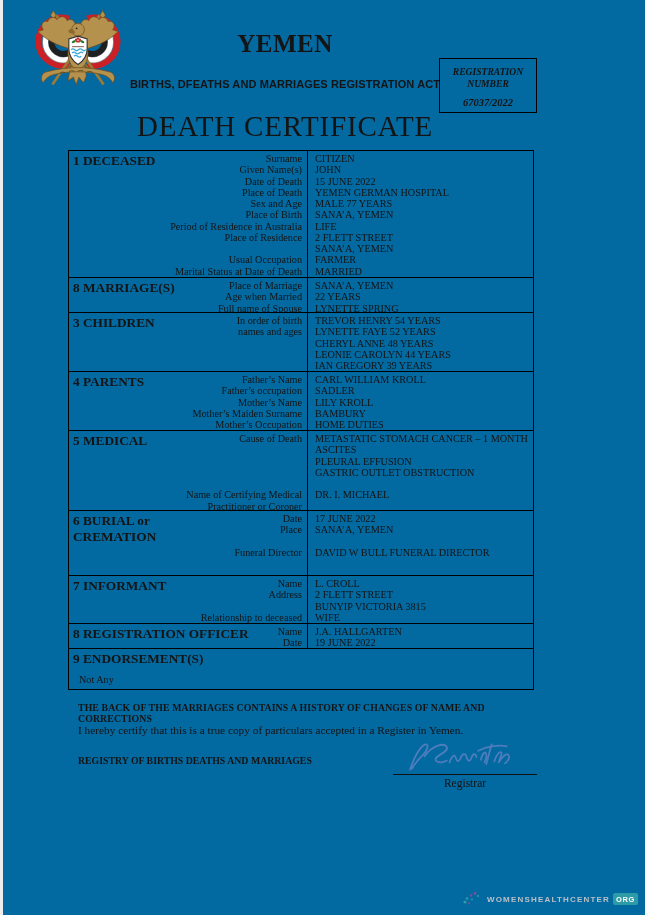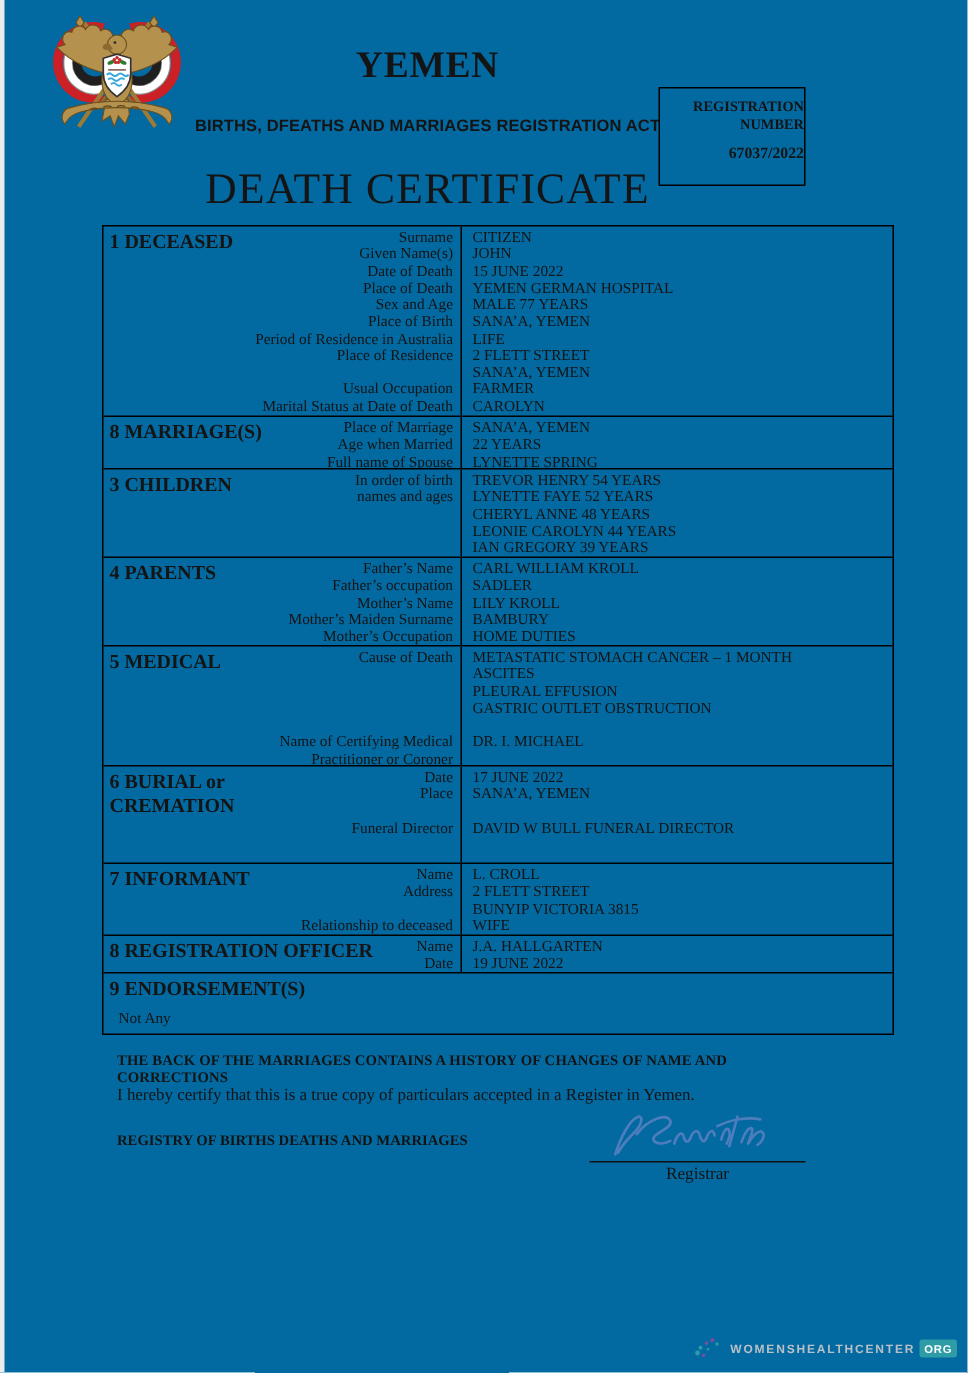--- a/index.html
+++ b/index.html
@@ -10,31 +10,31 @@
   }
   .edge-strip { position:absolute; left:0; top:0; width:3px; height:100%; background:#ececec; }
 
   
   .hdr-center { position:absolute; left:0; width:570px; text-align:center; }
   .t-yemen   { top:30px;  font-size:25px;   font-weight:bold; letter-spacing:.5px; }
   .t-act     { top:78px;  font-family:"Liberation Sans", sans-serif; font-size:11px; font-weight:bold; letter-spacing:.1px; }
   .t-doc     { top:110px; font-size:29px; font-weight:normal; letter-spacing:.8px; }
 
   .reg-box {
-    position:absolute; left:439px; top:58px; width:98px; height:66px;
-    border:1.6px solid #000; text-align:right;
+    position:absolute; left:439px; top:58px; width:98px; height:55px;
+    border:1.6px solid #000; text-align:center;font-style:italic;
   }
   .reg-label  { margin-top:7px; font-size:9.6px; font-weight:bold; line-height:11.5px; }
   .reg-number { margin-top:8px; font-size:10.5px; font-weight:bold; }
 
   .emblem { position:absolute; left:23px; top:6px; width:110px; height:84px; }
 
   
   .cert-table {
-    position:absolute; left:68px; top:150px; width:528px;
+    position:absolute; left:68px; top:150px; width:466px;
     border:1.5px solid #000;
   }
   .sec { display:grid; grid-template-columns:239px 1fr; border-bottom:1px solid #000; overflow:hidden; }
   .sec:last-child { border-bottom:none; }
   .sec-1 { height:127px; } .sec-2 { height:35px; } .sec-3 { height:59px; }
   .sec-4 { height:59px; }  .sec-5 { height:80px; } .sec-6 { height:65px; }
   .sec-7 { height:48px; }  .sec-8 { height:25px; } .sec-9 { height:40px; }
   .cell-left  { position:relative; border-right:1px solid #000; padding:2px 5px 1px 4px; }
   .cell-right { padding:2px 0 1px 7px; }
   .labels { text-align:right; }
@@ -156,21 +156,21 @@
           <div class="val">CITIZEN</div>
           <div class="val">JOHN</div>
           <div class="val">15 JUNE 2022</div>
           <div class="val">YEMEN GERMAN HOSPITAL</div>
           <div class="val">MALE 77 YEARS</div>
           <div class="val">SANA’A, YEMEN</div>
           <div class="val">LIFE</div>
           <div class="val">2 FLETT STREET</div>
           <div class="val">SANA’A, YEMEN</div>
           <div class="val">FARMER</div>
-          <div class="val">CAROLYN</div>
+          <div class="val">MARRIED</div>
         </div>
       </div>
       <div class="sec sec-2">
         <div class="cell-left">
           <div class="sec-title">8 MARRIAGE(S)</div>
           <div class="labels">
             <div class="lbl">Place of Marriage</div>
             <div class="lbl">Age when Married</div>
             <div class="lbl">Full name of Spouse</div>
           </div>

